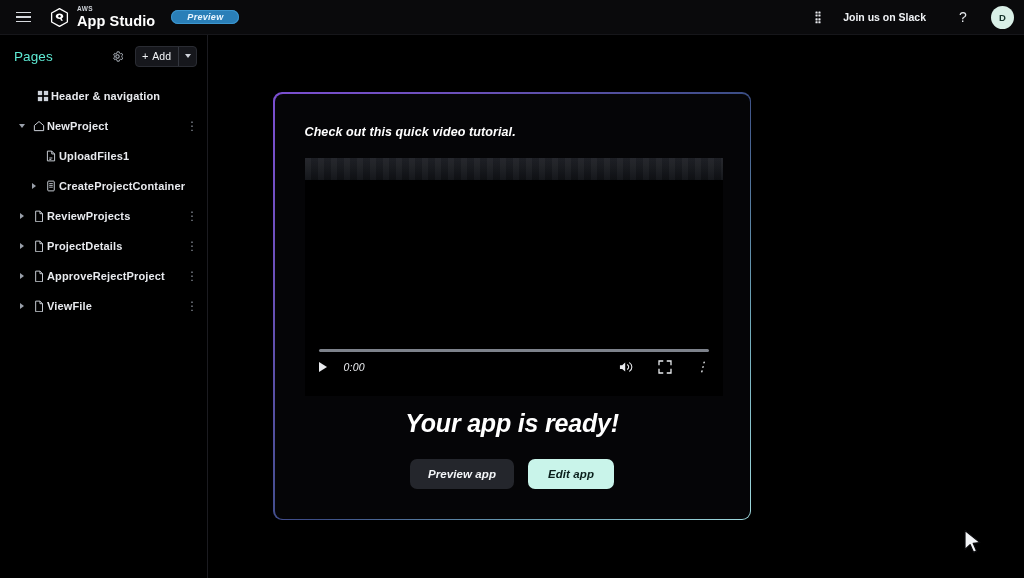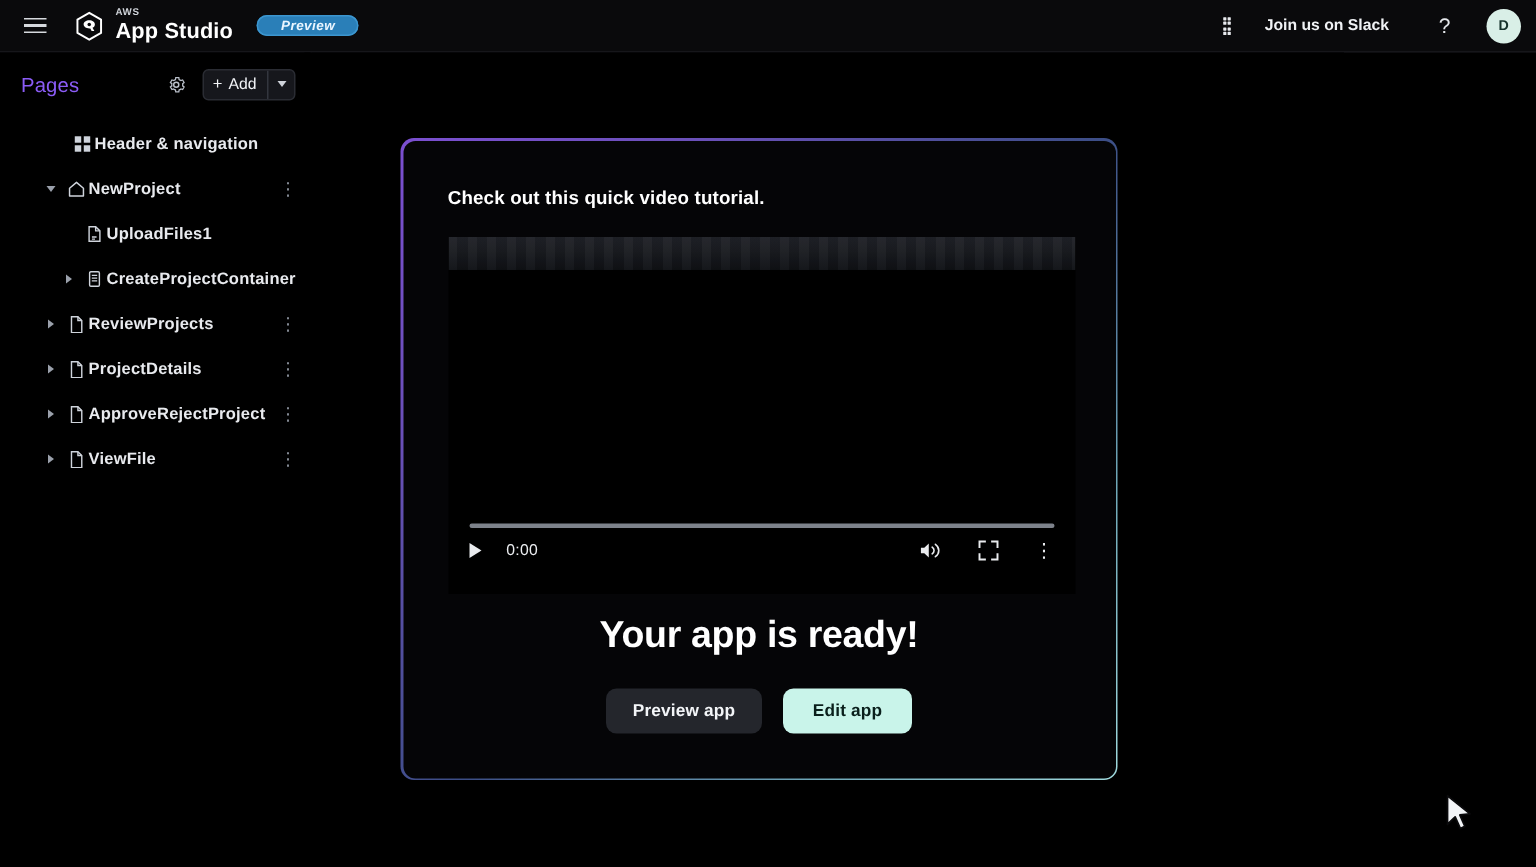--- a/index.html
+++ b/index.html
@@ -54,21 +54,21 @@
   }
 
   
   .sidebar {
     position:absolute; left:0; top:35px; width:208px; height:543px;
     background:#000; border-right:1px solid #1b1b20;
   }
   .sidebar-head {
     height:42px; display:flex; align-items:center; padding:0 10px 0 14px;
   }
-  .pages-title { font-size:13.5px; font-weight:500; color:#8b5cf6; letter-spacing:.1px;}
+  .pages-title { font-size:13.5px; font-weight:500; color:#5eead4; letter-spacing:.1px;}
   .sidebar-head-actions { margin-left:auto; display:flex; align-items:center; gap:8px; }
   .gear-btn {
     width:19px; height:19px; display:flex; align-items:center; justify-content:center;
     cursor:pointer;
   }
   .gear-btn svg { width:13px; height:13px; display:block; }
   .add-group {
     display:flex; align-items:stretch; height:21px;
     background:#16171c; border:1px solid #2a2c33; border-radius:4px; overflow:hidden;
   }
@@ -80,21 +80,21 @@
   .add-div { width:1px; background:#33363e; }
   .add-caret {
     display:flex; align-items:center; justify-content:center; width:17px;
     cursor:pointer;
   }
   .caret-sm { width:0; height:0; border-left:3.4px solid transparent; border-right:3.4px solid transparent; border-top:4px solid #cfd3da; }
 
   .tree { padding-top:4px; }
   .tree-row {
     position:relative; display:flex; align-items:center; height:30px;
-    cursor:pointer; padding-right:8px;margin-left:12px;
+    cursor:pointer; padding-right:8px;
   }
   .twisty {
     width:16px; display:flex; align-items:center; justify-content:center;
     flex:0 0 16px; cursor:pointer;
   }
   .tri-right { width:0;height:0; border-top:3.4px solid transparent; border-bottom:3.4px solid transparent; border-left:4.2px solid #9aa0ab; }
   .tri-down  { width:0;height:0; border-left:3.4px solid transparent; border-right:3.4px solid transparent; border-top:4.2px solid #9aa0ab; }
   .t-icon { width:17px; display:flex; align-items:center; justify-content:center; flex:0 0 17px; }
   .t-icon svg { width:12px; height:12px; display:block; }
   .t-label { font-size:11px; font-weight:600; color:#e8eaee; letter-spacing:.15px; white-space:nowrap; }
@@ -102,21 +102,21 @@
     margin-left:auto; width:14px; height:20px; display:flex; align-items:center;
     justify-content:center; color:#8b919c; font-size:12px; line-height:1; cursor:pointer;
     letter-spacing:0;
   }
   .indent-1 { padding-left:14px; }
   .indent-2 { padding-left:26px; }
   .indent-3 { padding-left:18px; }
 
   
   .canvas {
-    position:absolute; left:203px; top:35px; width:693px; height:543px; background:#000;
+    position:absolute; left:209px; top:35px; width:693px; height:543px; background:#000;font-style:italic;
   }
   .modal-wrap {
     position:absolute; left:64px; top:57px; width:478px; height:428px;
     padding:1.5px; border-radius:9px;
     background:linear-gradient(135deg,#7b4fd0 0%,#6a50b8 22%,#3c4e86 52%,#6fa8b8 78%,#9fd9dd 100%);
   }
   .modal {
     width:100%; height:100%; background:#050507; border-radius:8px;
     position:relative; overflow:hidden;
   }

